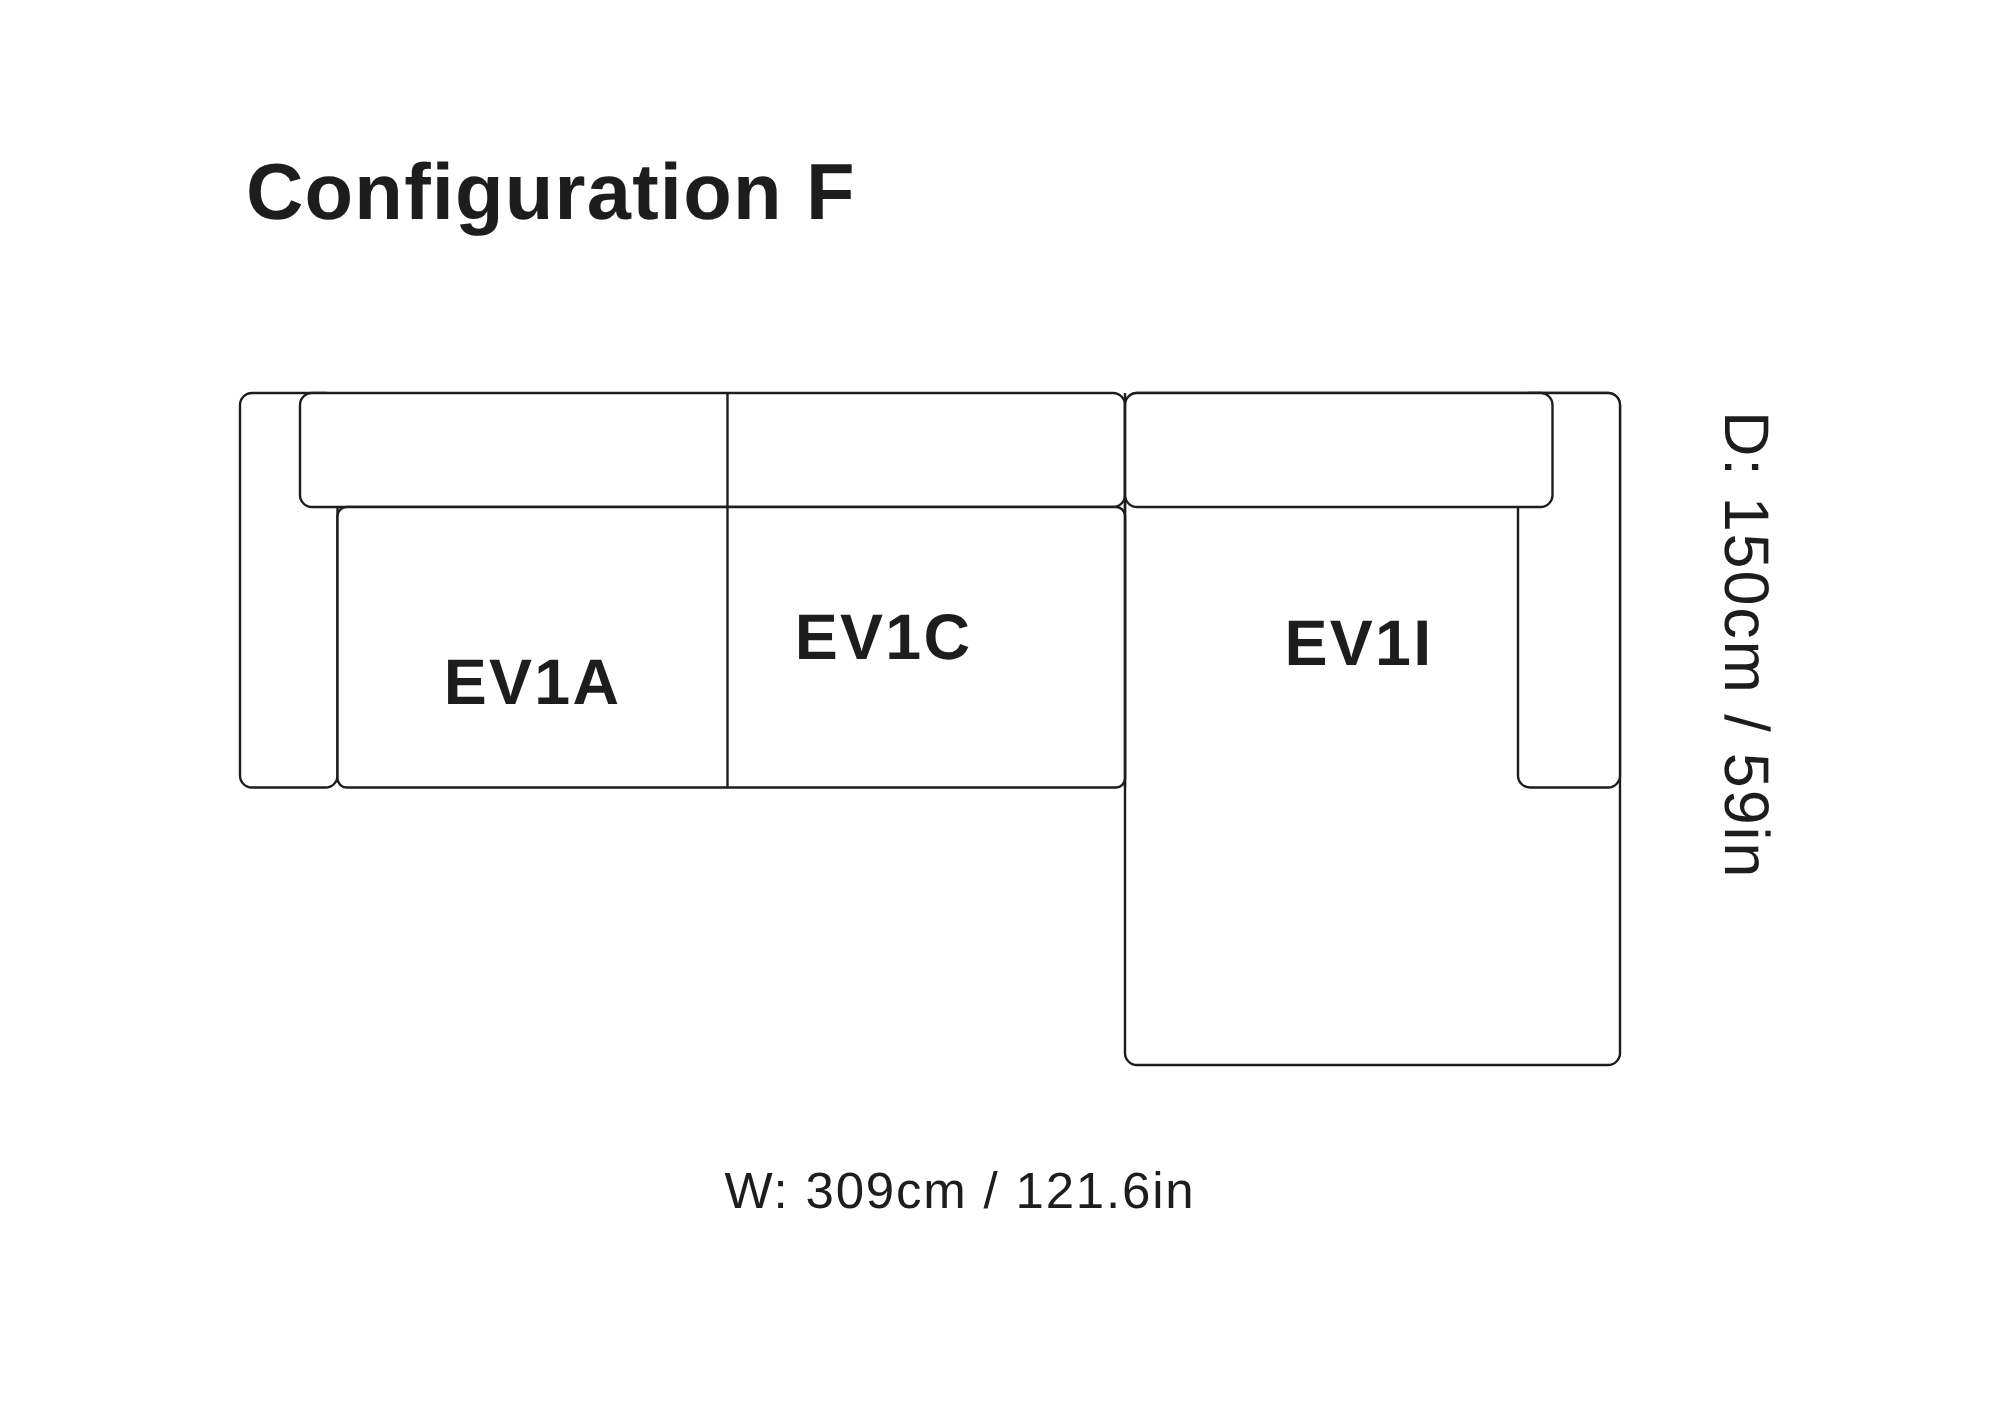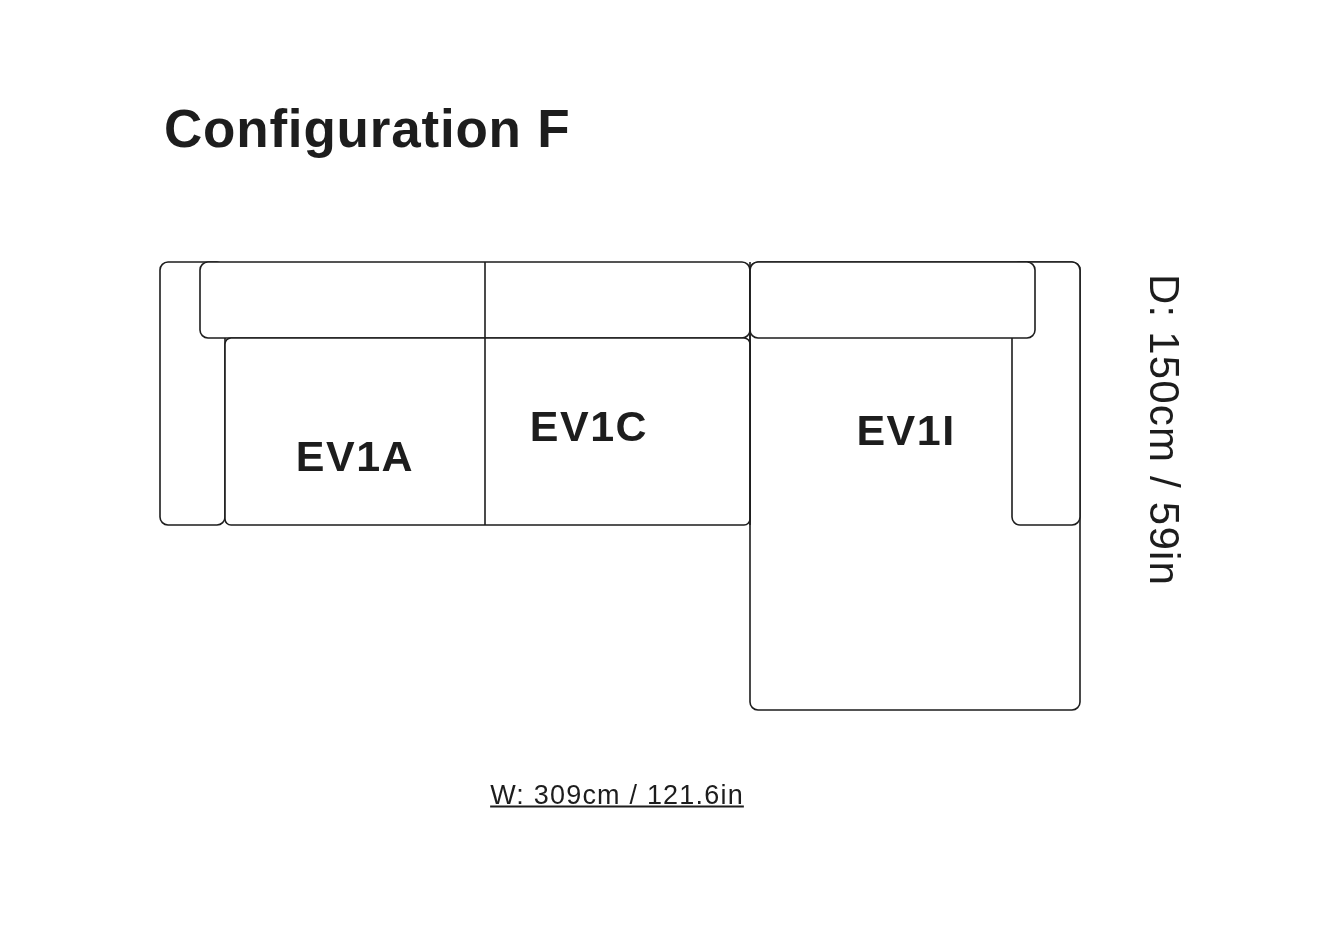--- a/index.html
+++ b/index.html
@@ -31,28 +31,27 @@
     font-size: 43px;
     font-weight: 700;
     letter-spacing: 1.5px;
     white-space: nowrap;
   }
   .label-a { left: 355px; top: 428px; margin-top: 28px; }
   .label-c { left: 589px; top: 426px; }
   .label-i { left: 883px; top: 430px; margin-left: 23px; }
   .dim-width {
     position: absolute;
-    left: 617px;
+    left: 640px;
     top: 795px;
     transform: translate(-50%, -50%);
-    font-size: 27px;
+    font-size: 34px;
     font-weight: 400;
     letter-spacing: 1.2px;
     white-space: nowrap;
-    text-decoration: underline;
   }
   .dim-depth {
     position: absolute;
     left: 1164px;
     top: 430px;
     transform: translate(-50%, -50%) rotate(90deg);
     font-size: 42px;
     font-weight: 400;
     letter-spacing: 1.2px;
     white-space: nowrap;

